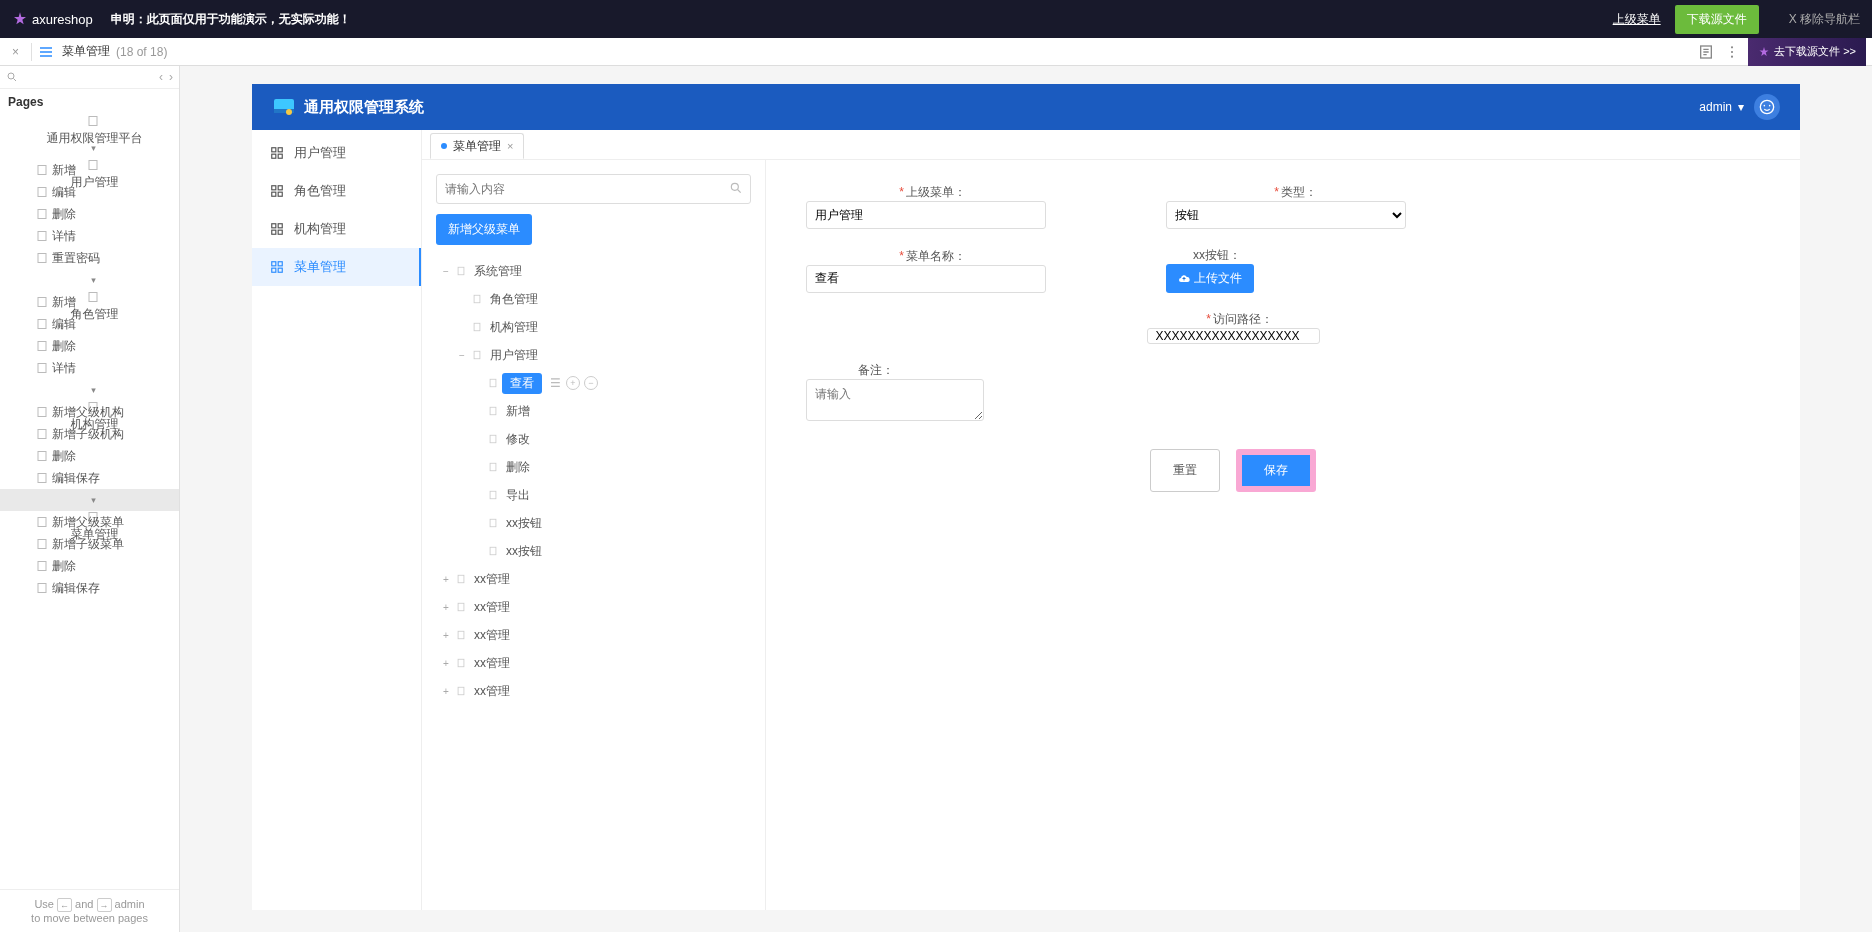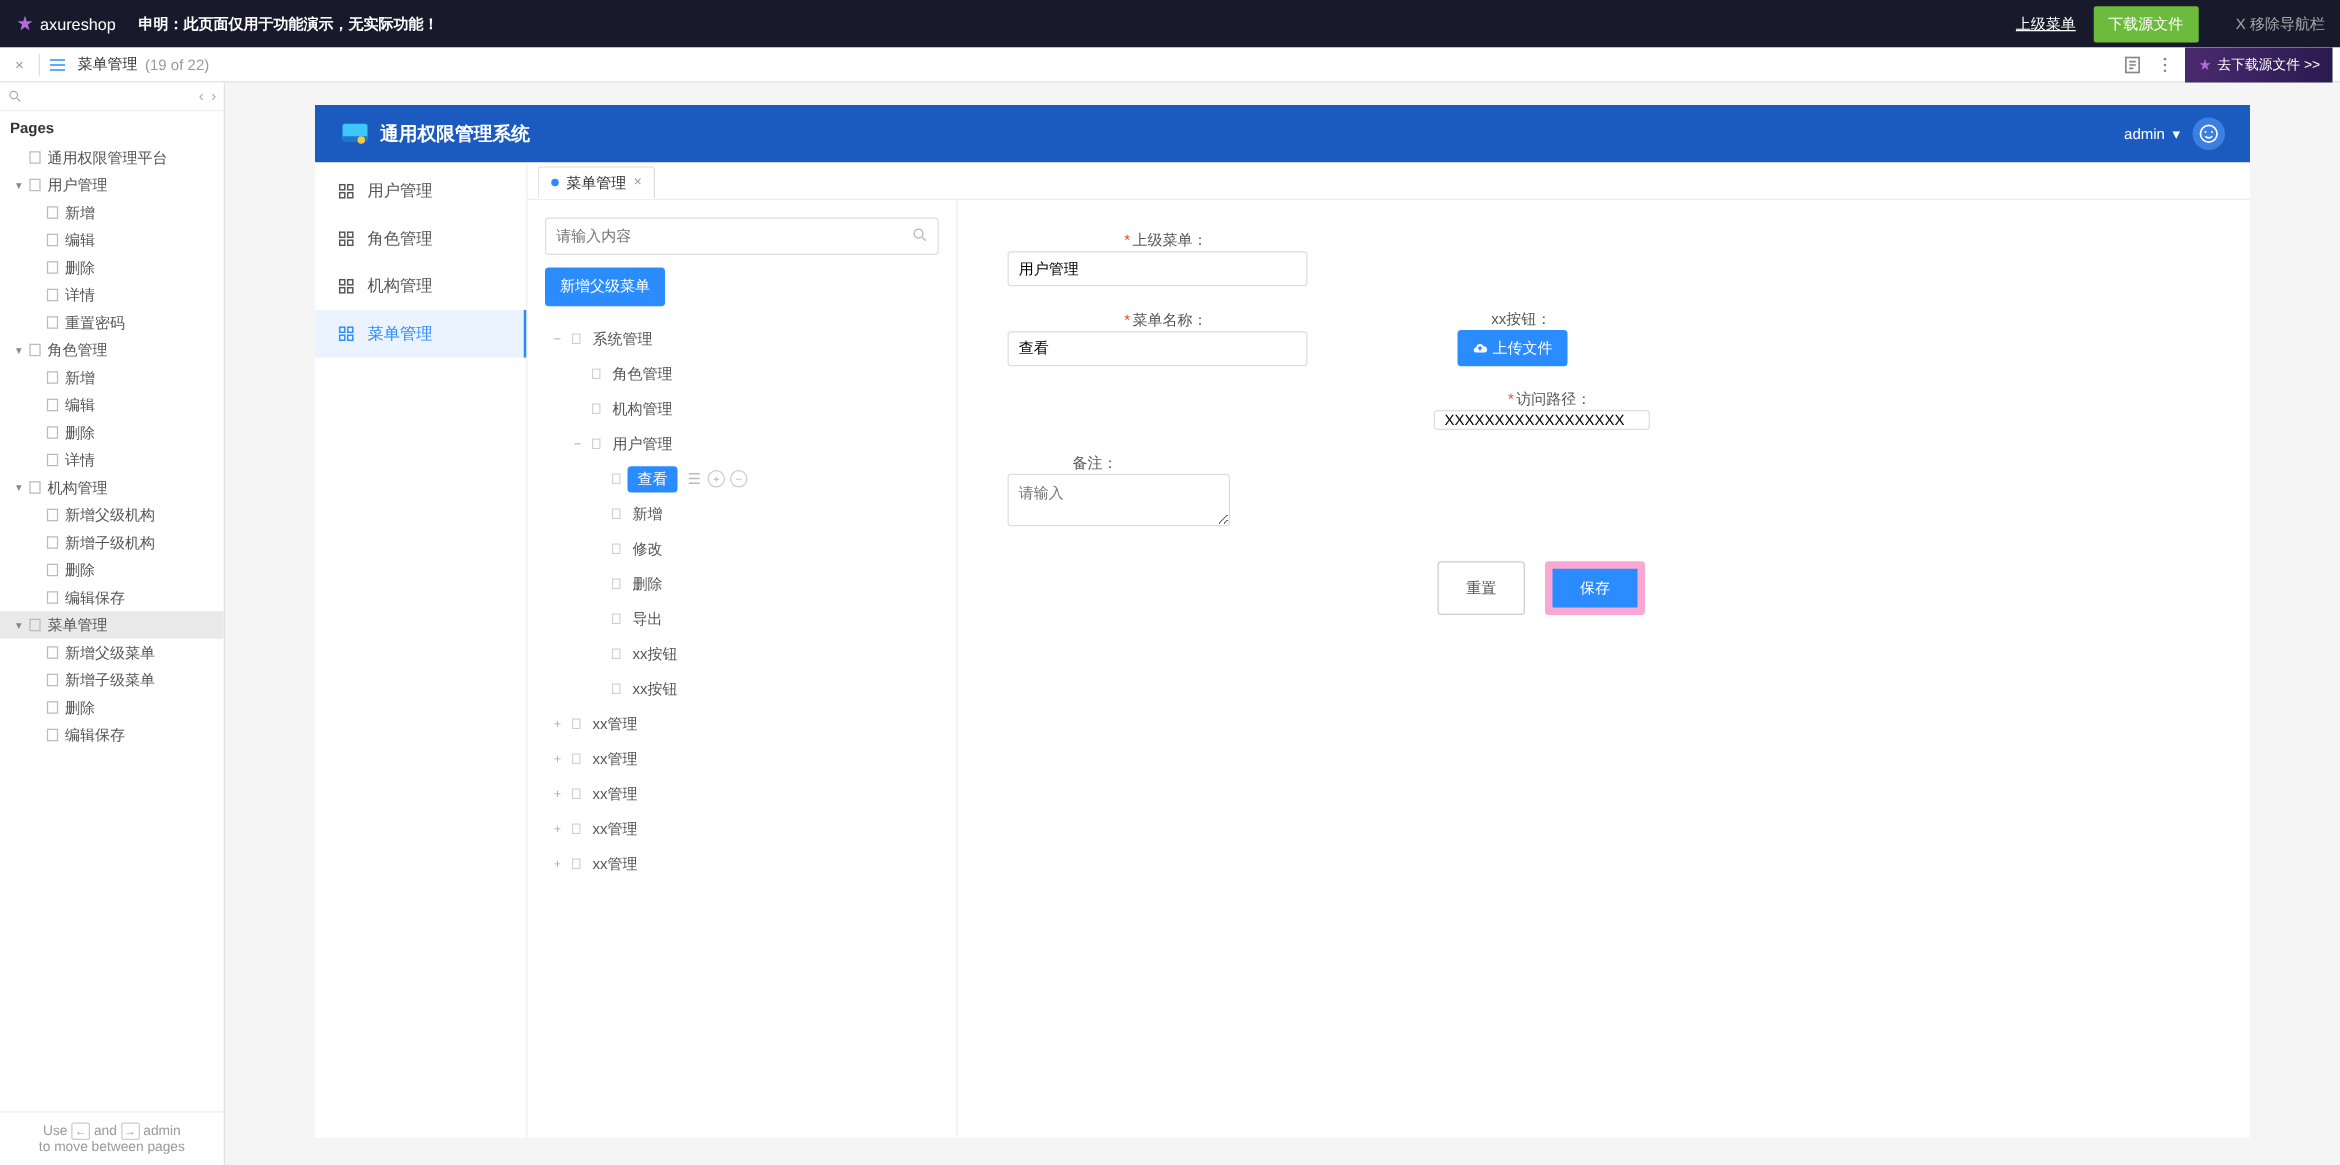--- a/index.html
+++ b/index.html
@@ -38,21 +38,21 @@
 .pages-panel .search-row .nav-arrows { margin-left: auto; color: #aaa; display: flex; gap: 6px; }
 .pages-panel .nav-arrows span{cursor:pointer;}
 .pages-panel .hdr { padding: 6px 8px; font-size: 12px; color: #333; font-weight: bold; }
 .tree { list-style: none; font-size: 12px; color: #333; overflow: auto; flex:1; }
 .tree li { line-height: 22px; white-space: nowrap; cursor: pointer; }
 .tree li .row { display: flex; align-items: center; padding-left: 6px; height:22px;}
 .tree li.active > .row { background: #e9e9e9; }
 .tree .caret { width: 10px; text-align: center; color: #888; font-size: 9px; margin-right: 2px; }
 .tree .ficon { width: 12px; height: 12px; margin-right: 4px; color:#bbb;}
 .tree .lbl { color: #555; }
-.tree .lvl1 .row { padding-left: 10px; }
+.tree .lvl1 .row { padding-left: 10px; flex-direction: column; }
 .tree .lvl2 .row { padding-left: 24px; }
 
 .pages-panel .footer { border-top: 1px solid #eee; padding: 8px; font-size: 11px; color: #999; text-align: center;}
 .pages-panel .footer .kbd { display:inline-block; border:1px solid #ccc; border-radius:2px; padding:0 2px; font-size:9px; line-height:12px;}
 
 
 .content { flex: 1; padding: 0 0 0 0; overflow: auto; }
 .proto-wrap { margin: 0 auto; padding: 18px 72px;  }
 .proto { background: #fff; }
 
@@ -131,21 +131,21 @@
 
 <div class="toolbar">
   <span class="close-x">×</span>
   <div class="divider"></div>
   <span class="ham">
     <svg viewBox="0 0 24 24">
         <path stroke="#2b8cff" stroke-width="2" d="M3 6h18M3 12h18M3 18h18"></path>
       </svg>
   </span>
   <span class="page-title">菜单管理</span>
-  <span class="page-count">(19 of 22)</span>
+  <span class="page-count">(18 of 18)</span>
   <div class="tb-spacer"></div>
   <span class="tb-icon">
     <svg width="16" height="16" viewBox="0 0 24 24">
         <rect x="4" y="3" width="16" height="18" fill="none" stroke="#888" stroke-width="2"></rect>
         <path stroke="#888" stroke-width="2" d="M8 8h8M8 12h8M8 16h5"></path>
       </svg>
   </span>
   <span class="tb-icon">
     <svg width="16" height="16" viewBox="0 0 24 24">
         <circle cx="12" cy="5" r="1.6" fill="#888"></circle>
@@ -645,20 +645,26 @@
                     </div>
                   </div>
               </div>
 
               <div class="form-col">
                 <div class="form-row">
                   <div class="field">
                     <span class="flabel"><span class="req">*</span><span>上级菜单：</span></span>
                     <input type="text" style="width: 240px;" value="用户管理">
                   </div>
+                  <div class="field" style="margin-left:80px">
+                    <span class="flabel" style="width:70px"><span class="req">*</span><span>类型：</span></span>
+                    <select style="width:240px">
+                      <option>按钮</option>
+                    </select>
+                  </div>
                 </div>
 
                 <div class="form-row">
                   <div class="field">
                     <span class="flabel"><span class="req">*</span><span>菜单名称：</span></span>
                     <input type="text" style="width: 240px;" value="查看">
                   </div>
                   <div class="field" style="margin-left:80px">
                     <span class="flabel" style="width:70px">xx按钮：</span>
                     <button class="upload-btn">

